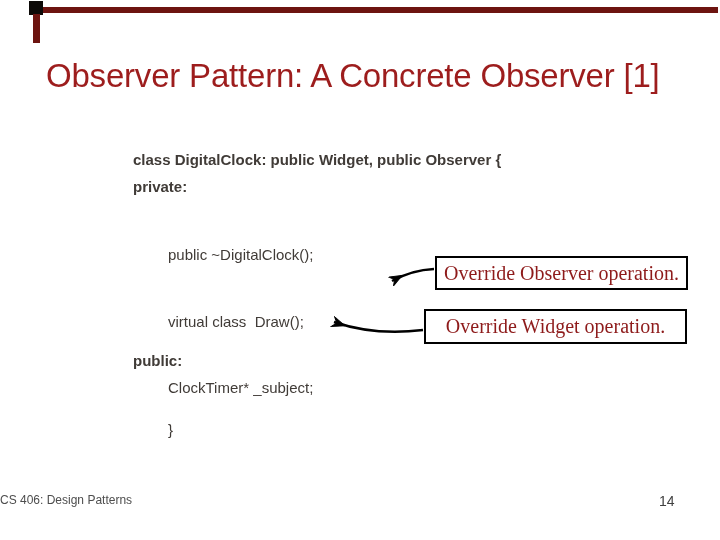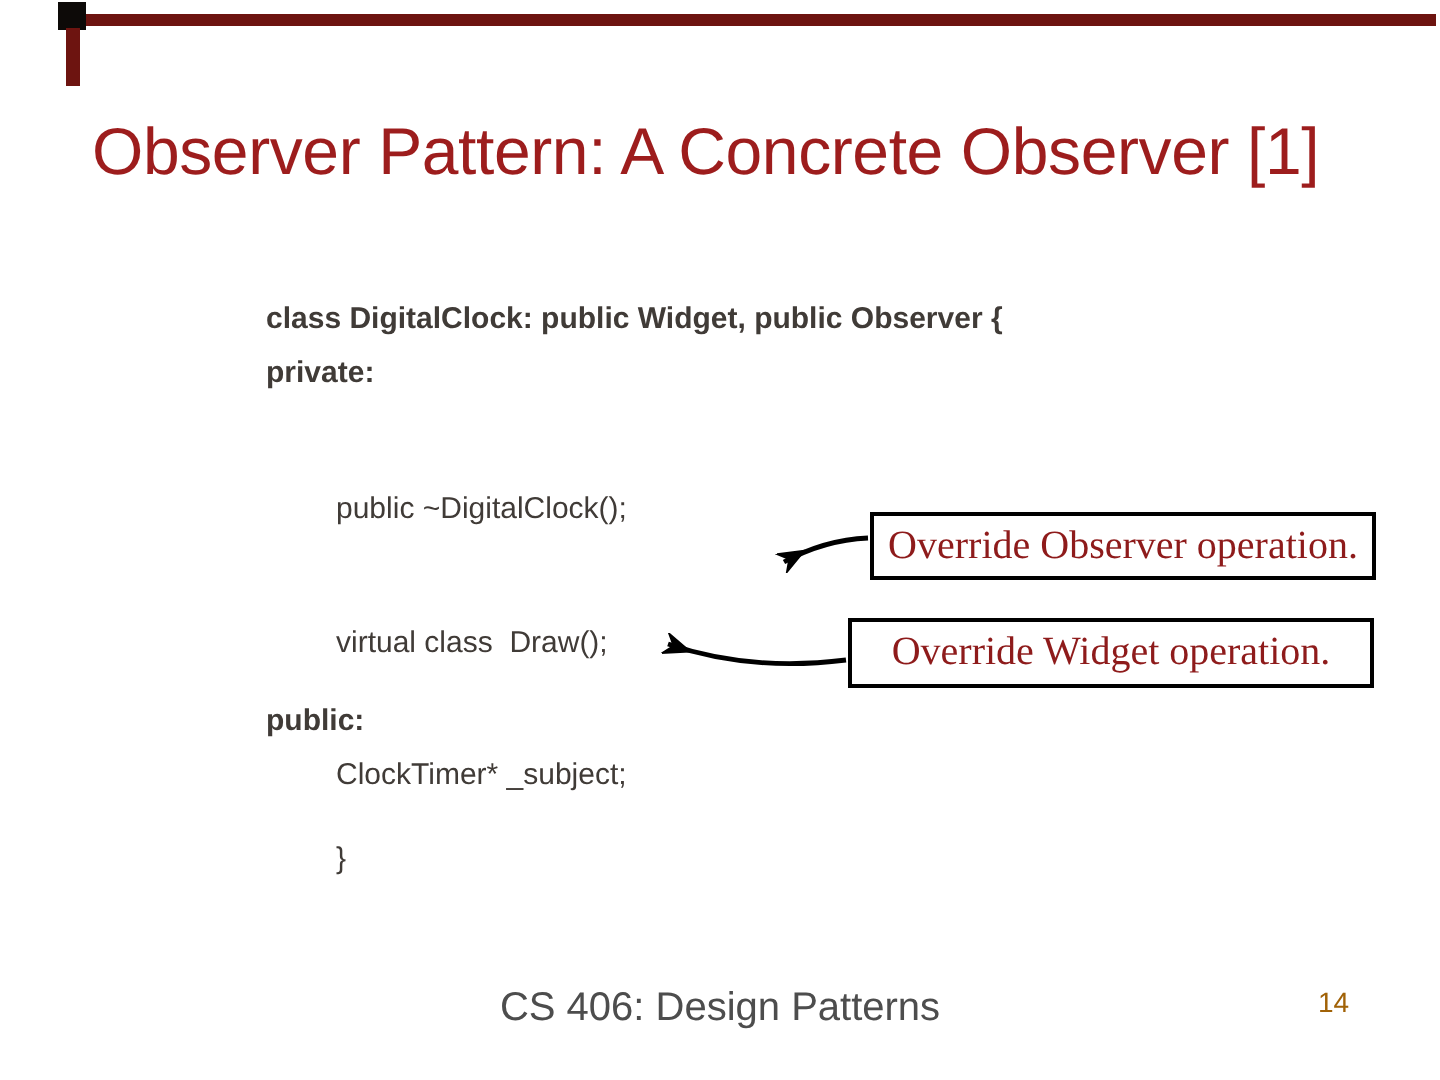--- a/index.html
+++ b/index.html
@@ -74,29 +74,29 @@
     position: absolute;
     left: 0; top: 0;
     width: 720px; height: 540px;
     pointer-events: none;
   }
 
   .footer-course {
     position: absolute;
     left: 0; right: 0;
     top: 493px;
-    text-align: center;
-    font-size: 20px;
+    text-align: left;
+    font-size: 12px;
     color: #4d4d4d;
   }
   .footer-page {
     position: absolute;
     left: 659px; top: 493px;
     font-size: 14px;
-    color: #a16207;
+    color: #404040;
   }
 </style>
 </head>
 <body>
 
 <div class="slide">
 
   <div class="deco-hbar"></div>
   <div class="deco-square"></div>
   <div class="deco-vbar"></div>

